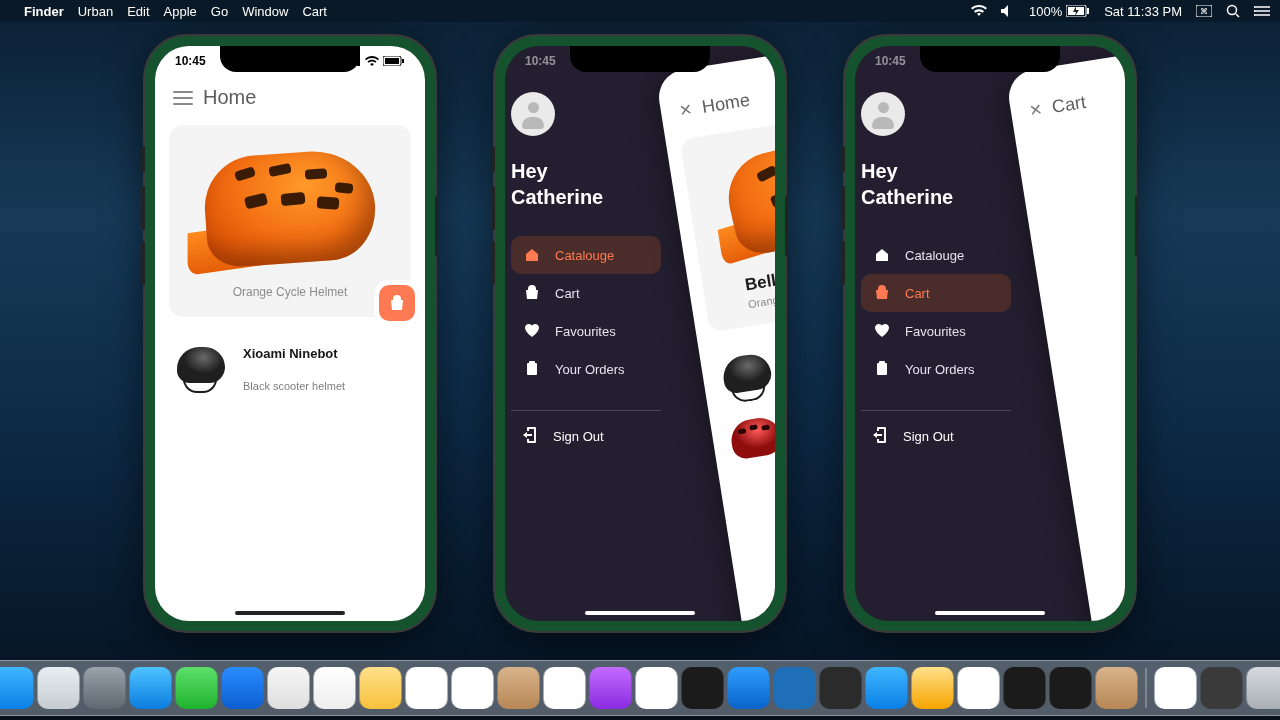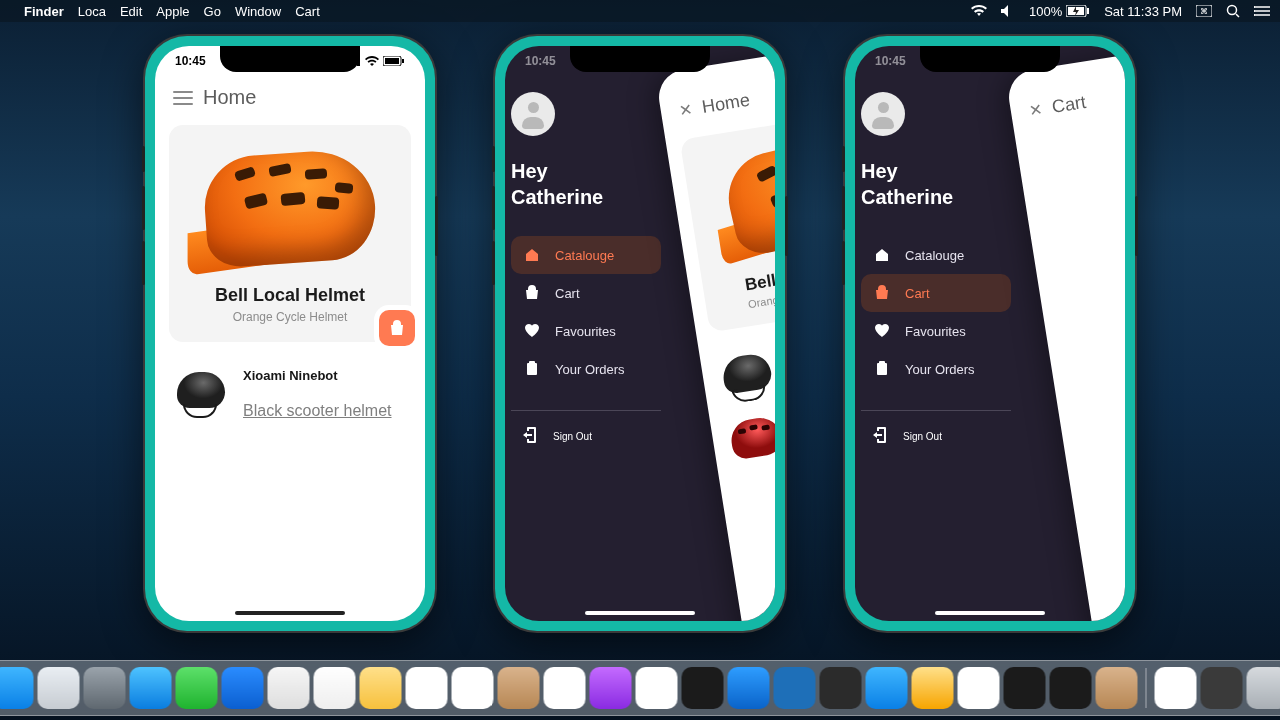--- a/index.html
+++ b/index.html
@@ -60,21 +60,21 @@
     top: 36px;
     left: 0; right: 0;
     display: flex;
     justify-content: center;
     gap: 60px;
   }
   .phone {
     width: 290px;
     height: 595px;
     border-radius: 42px;
-    background: #14b8a6;
+    background: #14532d;
     padding: 10px;
     position: relative;
     box-shadow: 0 0 0 2px #3a3a3a, 0 10px 40px rgba(0,0,0,.6);
   }
   .phone .side-btn { position:absolute; background:#222; border-radius:2px; }
   .phone .side-l1 { left:-3px; top:110px; width:3px; height:26px; }
   .phone .side-l2 { left:-3px; top:150px; width:3px; height:44px; }
   .phone .side-l3 { left:-3px; top:205px; width:3px; height:44px; }
   .phone .side-r  { right:-3px; top:160px; width:3px; height:60px; }
   .screen {
@@ -187,21 +187,21 @@
   .helmet-red .sh {
     position:absolute; left:4px; top:6px; width:50px; height:38px;
     background: radial-gradient(32px 26px at 55% 30%, #ff5a5a, #8e0d0d 70%);
     border-radius: 28px 28px 22px 18px;
   }
   .helmet-red .v { position:absolute; background:#2b0303; border-radius:2px; }
   .helmet-red .va{left:12px;top:14px;width:8px;height:5px;}
   .helmet-red .vb{left:24px;top:12px;width:8px;height:5px;}
   .helmet-red .vc{left:36px;top:14px;width:8px;height:5px;}
   .li-title { font-size:13px; font-weight:700; color:#161616;}
-  .li-sub { font-size:16px; color:#7f7f7f; margin-top:19px;text-decoration:underline;}
+  .li-sub { font-size:11px; color:#7f7f7f; margin-top:19px;}
 
   
   .screen.dark-bg { background:#241f30; }
   .drawer {
     position:absolute; inset:0;
     color:#fff;
     padding: 46px 6px 0;
   }
   .avatar { width:44px; height:44px; background:#eaeaea; border-radius:50%; display:flex; align-items:center; justify-content:center; }
   .avatar .head { width:11px; height:11px; background:#b9b9b9; border-radius:50%; margin-top:-14px;}
@@ -214,21 +214,21 @@
     padding: 10px 12px;
     border-radius: 10px;
     font-size:13px;
     color:#e6e3ee;
     width: 150px;
   }
   .nav-item.active { background:#4a2d2a; color:#ff7a52; }
   .nav-item .ic { width:18px; height:18px; display:flex; align-items:center; justify-content:center; color:#fff; }
   .nav-item.active .ic { color:#ff7a52; }
   .hr { height:1px; width:150px; background:#4b4657; margin:22px 0 16px; }
-  .signout { display:flex; align-items:center; gap:14px; font-size:10px; padding-left:12px; }
+  .signout { display:flex; align-items:center; gap:14px; font-size:13px; padding-left:12px; }
 
   .tilted-page {
     position:absolute;
     top: 28px;
     left: 150px;
     width: 260px;
     height: 585px;
     background:#fff;
     border-radius: 28px;
     transform-origin: top left;
@@ -256,21 +256,21 @@
 
   
   .svg { display:block; }
 </style>
 </head>
 <body>
 
 <div class="menubar">
   <span class="apple"></span>
   <span class="app-name">Finder</span>
-  <span class="menu-item">Loca</span>
+  <span class="menu-item">Urban</span>
   <span class="menu-item">Edit</span>
   <span class="menu-item">Apple</span>
   <span class="menu-item">Go</span>
   <span class="menu-item">Window</span>
   <span class="menu-item">Cart</span>
   <div class="right">
     <span>
       <svg class="svg" width="16" height="12" viewBox="0 0 16 12">
           <path d="M8 11 10 8.6C9 7.9 7 7.9 6 8.6Z M3 6.2C6 3.6 10 3.6 13 6.2L11.6 7.8C9.4 6 6.6 6 4.4 7.8Z M0 3C4.4-1 11.6-1 16 3L14.6 4.5C11 1.2 5 1.2 1.4 4.5Z" fill="#fff"></path>
         </svg>
@@ -360,21 +360,20 @@
             <div class="shell"></div>
             <div class="vent v1"></div>
               <div class="vent v2"></div>
               <div class="vent v3"></div>
               <div class="vent v4"></div>
             <div class="vent v5"></div>
               <div class="vent v6"></div>
               <div class="vent v7"></div>
           </div>
         </div>
-        <h3>Bell Local Helmet</h3>
         <div class="sub">Orange Cycle Helmet</div>
         <div class="bag-btn" style="background:#ff7a52;">
           <svg width="18" height="18" viewBox="0 0 18 18">
               <path d="M5 6V5a4 4 0 0 1 8 0v1h2l-1 10H4L3 6Z" fill="#fff"></path>
             </svg>
         </div>
       </div>
 
       <div class="list">
         <div class="list-item">

